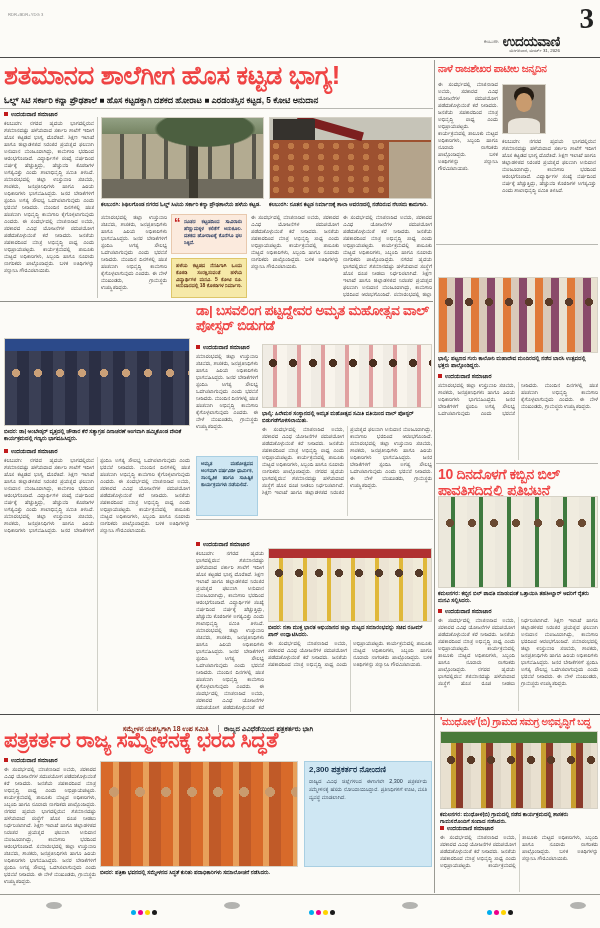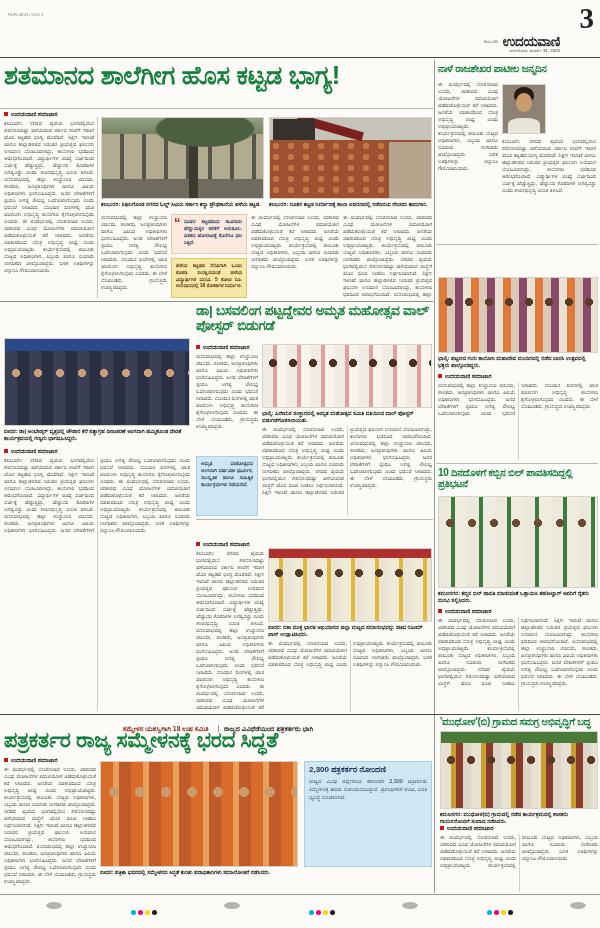--- a/index.html
+++ b/index.html
@@ -1,20 +1,20 @@
 <!DOCTYPE html>
 <html><head>
 <meta charset="utf-8">
 <style>
   *{margin:0;padding:0;box-sizing:border-box}
   html,body{background:#e9e9e9}
   .page{position:relative;width:600px;height:928px;margin:0 auto;background:#fcfbf7;
         font-family:"Liberation Sans","DejaVu Sans",sans-serif;color:#1c1c1c;overflow:hidden}
   .abs{position:absolute}
-  .hl{font-weight:bold;color:#15803d;line-height:1.12;letter-spacing:-0.3px}
+  .hl{font-weight:bold;color:#ef4444;line-height:1.12;letter-spacing:-0.3px}
   .bt{font-size:5.3px;line-height:1.32;text-align:justify;color:#2b2b2b;overflow:hidden}
   .c2{column-count:2;column-gap:6px;column-rule:1px solid #d0d0c8}
   .cap{font-size:5.5px;font-weight:bold;color:#101010;line-height:1.25;overflow:hidden}
   .byl{font-size:5.8px;font-weight:bold;color:#111;white-space:nowrap}
   .sq{display:inline-block;width:4px;height:4px;background:#c11b1b;margin-right:3px}
   .hline{position:absolute;height:1px;background:#b8b8b2}
   .vline{position:absolute;width:1px;background:#c3c3bb}
   .photo{position:absolute;overflow:hidden;border:1px solid #d6d2c6}
   .photo>i{position:absolute;display:block}
   .qbox{background:#fbeadd;border:1px solid #e8c9ae;padding:3px 4px 3px 12px;position:absolute;overflow:hidden}
@@ -36,20 +36,21 @@
   <div class="abs" style="left:8px;top:12px;font-size:4.2px;color:#8a8a8a">RDR+BDR+YDG 3</div>
   <div class="abs" style="left:560px;top:2px;width:34px;text-align:right;font-family:'Liberation Serif',serif;font-size:29px;font-weight:bold;color:#222">3</div>
   <div class="abs" style="left:452px;top:32px;width:108px;text-align:right">
     <span style="font-size:4.5px;color:#444;vertical-align:middle">ಕಲಬುರಗಿ</span>
     <span style="font-size:13.5px;font-weight:bold;color:#1d1d1d;letter-spacing:-0.3px">ಉದಯವಾಣಿ</span>
   </div>
   <div class="abs" style="left:452px;top:48px;width:108px;text-align:right;font-size:4.4px;color:#333">ಮಂಗಳವಾರ, ಮಾರ್ಚ್ 31, 2026</div>
   <div class="hline" style="left:0;top:57px;width:600px;background:#4a4a4a"></div>
 
   <div class="abs hl" style="left:4px;top:61px;width:430px;font-size:25.5px;white-space:nowrap">ಶತಮಾನದ ಶಾಲೆಗೀಗ ಹೊಸ ಕಟ್ಟಡ ಭಾಗ್ಯ!</div>
+  <div class="abs" style="left:4px;top:95px;width:430px;font-size:8.3px;font-weight:bold;color:#1b1b1b;white-space:nowrap;overflow:hidden">ಓಲ್ಡ್ ಸಿಟಿ ಸರ್ಕಾರಿ ಕನ್ಯಾ ಪ್ರೌಢಶಾಲೆ ■ ಹೊಸ ಕಟ್ಟಡಕ್ಕಾಗಿ ದಶಕದ ಹೋರಾಟ ■ ಎರಡಂತಸ್ತಿನ ಕಟ್ಟಡ, 5 ಕೋಟಿ ಅನುದಾನ</div>
   <div class="hline" style="left:0;top:108px;width:433px"></div>
   <div class="abs byl" style="left:4px;top:111px"><span class="sq"></span><span>ಉದಯವಾಣಿ ಸಮಾಚಾರ</span></div>
   <div class="abs bt" style="left:4px;top:120px;width:90px;height:177px">ಕಲಬುರಗಿ: ನಗರದ ಹೃದಯ ಭಾಗದಲ್ಲಿರುವ ಶತಮಾನದಷ್ಟು ಹಳೆಯದಾದ ಸರ್ಕಾರಿ ಶಾಲೆಗೆ ಇದೀಗ ಹೊಸ ಕಟ್ಟಡದ ಭಾಗ್ಯ ದೊರೆತಿದೆ. ಶಿಕ್ಷಣ ಇಲಾಖೆ ಹಾಗೂ ಜಿಲ್ಲಾಡಳಿತದ ನಿರಂತರ ಪ್ರಯತ್ನದ ಫಲವಾಗಿ ಅನುದಾನ ಮಂಜೂರಾಗಿದ್ದು, ಕಾಮಗಾರಿ ಭರದಿಂದ ಆರಂಭಗೊಂಡಿದೆ. ವಿದ್ಯಾರ್ಥಿಗಳ ಸಂಖ್ಯೆ ವರ್ಷದಿಂದ ವರ್ಷಕ್ಕೆ ಹೆಚ್ಚುತ್ತಿದ್ದು, ಹೆಚ್ಚುವರಿ ಕೊಠಡಿಗಳ ಅಗತ್ಯವಿತ್ತು ಎಂದು ಶಾಲಾಭಿವೃದ್ಧಿ ಸಮಿತಿ ತಿಳಿಸಿದೆ. ಸಮಾರಂಭದಲ್ಲಿ ಜಿಲ್ಲಾ ಉಸ್ತುವಾರಿ ಸಚಿವರು, ಶಾಸಕರು, ಜನಪ್ರತಿನಿಧಿಗಳು ಹಾಗೂ ಹಿರಿಯ ಅಧಿಕಾರಿಗಳು ಭಾಗವಹಿಸಿದ್ದರು. ಜನರ ಬೇಡಿಕೆಗಳಿಗೆ ಸ್ಪಂದಿಸಿ ಅಗತ್ಯ ಸೌಲಭ್ಯ ಒದಗಿಸಲಾಗುವುದು ಎಂದು ಭರವಸೆ ನೀಡಿದರು. ಮುಂದಿನ ದಿನಗಳಲ್ಲಿ ಹಂತ ಹಂತವಾಗಿ ಅಭಿವೃದ್ಧಿ ಕಾಮಗಾರಿ ಕೈಗೊಳ್ಳಲಾಗುವುದು ಎಂದರು. ಈ ಸಂದರ್ಭದಲ್ಲಿ ಮಾತನಾಡಿದ ಅವರು, ಸರಕಾರದ ವಿವಿಧ ಯೋಜನೆಗಳ ಸದುಪಯೋಗ ಪಡೆದುಕೊಳ್ಳುವಂತೆ ಕರೆ ನೀಡಿದರು. ಜನತೆಯ ಸಹಕಾರದಿಂದ ಮಾತ್ರ ಅಭಿವೃದ್ಧಿ ಸಾಧ್ಯ ಎಂದು ಅಭಿಪ್ರಾಯಪಟ್ಟರು. ಕಾರ್ಯಕ್ರಮದಲ್ಲಿ ತಾಲೂಕು ಮಟ್ಟದ ಅಧಿಕಾರಿಗಳು, ಸಿಬ್ಬಂದಿ ಹಾಗೂ ನೂರಾರು ನಾಗರಿಕರು ಪಾಲ್ಗೊಂಡಿದ್ದರು. ಬಳಿಕ ಅತಿಥಿಗಳನ್ನು ಸನ್ಮಾನಿಸಿ ಗೌರವಿಸಲಾಯಿತು.</div>
   <div class="vline" style="left:97px;top:117px;height:181px"></div>
 
   <div class="photo" style="left:101px;top:117px;width:163px;height:82px;background:#b9b39a">
     <i style="left:0;top:0;width:100%;height:20%;background:linear-gradient(#93a184,#768463)"></i>
     <i style="left:0;top:20%;width:100%;height:56%;background:repeating-linear-gradient(90deg,#b3ab91 0 18px,#57554a 18px 22px)"></i>
     <i style="left:0;bottom:0;width:100%;height:24%;background:#6f6b5e"></i>
     <i style="left:54%;top:0;width:9px;height:100%;background:#3d3a30"></i>
@@ -88,21 +89,21 @@
   <div class="abs bt" style="left:438px;top:81px;width:60px;height:160px">ಈ ಸಂದರ್ಭದಲ್ಲಿ ಮಾತನಾಡಿದ ಅವರು, ಸರಕಾರದ ವಿವಿಧ ಯೋಜನೆಗಳ ಸದುಪಯೋಗ ಪಡೆದುಕೊಳ್ಳುವಂತೆ ಕರೆ ನೀಡಿದರು. ಜನತೆಯ ಸಹಕಾರದಿಂದ ಮಾತ್ರ ಅಭಿವೃದ್ಧಿ ಸಾಧ್ಯ ಎಂದು ಅಭಿಪ್ರಾಯಪಟ್ಟರು. ಕಾರ್ಯಕ್ರಮದಲ್ಲಿ ತಾಲೂಕು ಮಟ್ಟದ ಅಧಿಕಾರಿಗಳು, ಸಿಬ್ಬಂದಿ ಹಾಗೂ ನೂರಾರು ನಾಗರಿಕರು ಪಾಲ್ಗೊಂಡಿದ್ದರು. ಬಳಿಕ ಅತಿಥಿಗಳನ್ನು ಸನ್ಮಾನಿಸಿ ಗೌರವಿಸಲಾಯಿತು.</div>
   <div class="abs bt" style="left:502px;top:138px;width:94px;height:103px">ಕಲಬುರಗಿ: ನಗರದ ಹೃದಯ ಭಾಗದಲ್ಲಿರುವ ಶತಮಾನದಷ್ಟು ಹಳೆಯದಾದ ಸರ್ಕಾರಿ ಶಾಲೆಗೆ ಇದೀಗ ಹೊಸ ಕಟ್ಟಡದ ಭಾಗ್ಯ ದೊರೆತಿದೆ. ಶಿಕ್ಷಣ ಇಲಾಖೆ ಹಾಗೂ ಜಿಲ್ಲಾಡಳಿತದ ನಿರಂತರ ಪ್ರಯತ್ನದ ಫಲವಾಗಿ ಅನುದಾನ ಮಂಜೂರಾಗಿದ್ದು, ಕಾಮಗಾರಿ ಭರದಿಂದ ಆರಂಭಗೊಂಡಿದೆ. ವಿದ್ಯಾರ್ಥಿಗಳ ಸಂಖ್ಯೆ ವರ್ಷದಿಂದ ವರ್ಷಕ್ಕೆ ಹೆಚ್ಚುತ್ತಿದ್ದು, ಹೆಚ್ಚುವರಿ ಕೊಠಡಿಗಳ ಅಗತ್ಯವಿತ್ತು ಎಂದು ಶಾಲಾಭಿವೃದ್ಧಿ ಸಮಿತಿ ತಿಳಿಸಿದೆ.</div>
   <div class="hline" style="left:436px;top:244px;width:162px"></div>
 
   <div class="photo" style="left:438px;top:277px;width:160px;height:76px;background-color:#c9a279;background-image:radial-gradient(circle 4px at 10px 24px,#5a3a28 98%,rgba(0,0,0,0)),repeating-linear-gradient(90deg,#e07a3a 0 8px,#d9c9b9 8px 16px,#8a4a6a 16px 24px,#e9e1d1 24px 32px);background-size:20px 100%,100% 100%"></div>
   <div class="abs cap" style="left:438px;top:355px;width:160px;height:16px">ಭಾಲ್ಕಿ: ಪಟ್ಟಣದ ಗುರು ಕಾಲೋನಿ ಮಹಾದೇವ ಮಂದಿರದಲ್ಲಿ ನಡೆದ ಬಾರಸಿ ಉತ್ಸವದಲ್ಲಿ ಭಕ್ತರು ಪಾಲ್ಗೊಂಡಿದ್ದರು.</div>
   <div class="abs byl" style="left:438px;top:373px"><span class="sq"></span><span>ಉದಯವಾಣಿ ಸಮಾಚಾರ</span></div>
   <div class="abs bt c2" style="left:438px;top:382px;width:160px;height:78px">ಸಮಾರಂಭದಲ್ಲಿ ಜಿಲ್ಲಾ ಉಸ್ತುವಾರಿ ಸಚಿವರು, ಶಾಸಕರು, ಜನಪ್ರತಿನಿಧಿಗಳು ಹಾಗೂ ಹಿರಿಯ ಅಧಿಕಾರಿಗಳು ಭಾಗವಹಿಸಿದ್ದರು. ಜನರ ಬೇಡಿಕೆಗಳಿಗೆ ಸ್ಪಂದಿಸಿ ಅಗತ್ಯ ಸೌಲಭ್ಯ ಒದಗಿಸಲಾಗುವುದು ಎಂದು ಭರವಸೆ ನೀಡಿದರು. ಮುಂದಿನ ದಿನಗಳಲ್ಲಿ ಹಂತ ಹಂತವಾಗಿ ಅಭಿವೃದ್ಧಿ ಕಾಮಗಾರಿ ಕೈಗೊಳ್ಳಲಾಗುವುದು ಎಂದರು. ಈ ವೇಳೆ ಮುಖಂಡರು, ಗ್ರಾಮಸ್ಥರು ಉಪಸ್ಥಿತರಿದ್ದರು.</div>
   <div class="hline" style="left:436px;top:463px;width:162px"></div>
 
-  <div class="abs hl" style="left:438px;top:467px;width:160px;font-size:10px">10 ದಿನದೊಳಗೆ ಕಬ್ಬಿನ ಬಿಲ್ ಪಾವತಿಸದಿದ್ದಲ್ಲಿ ಪ್ರತಿಭಟನೆ</div>
+  <div class="abs hl" style="left:438px;top:467px;width:160px;font-size:14px">10 ದಿನದೊಳಗೆ ಕಬ್ಬಿನ ಬಿಲ್ ಪಾವತಿಸದಿದ್ದಲ್ಲಿ ಪ್ರತಿಭಟನೆ</div>
   <div class="photo" style="left:438px;top:496px;width:160px;height:92px;background-color:#d8cf8f;background-image:radial-gradient(circle 4px at 11px 26px,#6a4a32 98%,rgba(0,0,0,0)),repeating-linear-gradient(90deg,#ece8dc 0 12px,#3f7a3f 12px 16px,#f0ecdf 16px 28px);background-size:22px 100%,100% 100%"></div>
   <div class="abs cap" style="left:438px;top:590px;width:160px;height:16px">ಕಮಲನಗರ: ಕಬ್ಬಿನ ಬಿಲ್ ಪಾವತಿ ಮಾಡುವಂತೆ ಒತ್ತಾಯಿಸಿ ತಹಶೀಲ್ದಾರ್ ಅವರಿಗೆ ರೈತರು ಮನವಿ ಸಲ್ಲಿಸಿದರು.</div>
   <div class="abs byl" style="left:438px;top:608px"><span class="sq"></span><span>ಉದಯವಾಣಿ ಸಮಾಚಾರ</span></div>
   <div class="abs bt c2" style="left:438px;top:617px;width:160px;height:94px">ಈ ಸಂದರ್ಭದಲ್ಲಿ ಮಾತನಾಡಿದ ಅವರು, ಸರಕಾರದ ವಿವಿಧ ಯೋಜನೆಗಳ ಸದುಪಯೋಗ ಪಡೆದುಕೊಳ್ಳುವಂತೆ ಕರೆ ನೀಡಿದರು. ಜನತೆಯ ಸಹಕಾರದಿಂದ ಮಾತ್ರ ಅಭಿವೃದ್ಧಿ ಸಾಧ್ಯ ಎಂದು ಅಭಿಪ್ರಾಯಪಟ್ಟರು. ಕಾರ್ಯಕ್ರಮದಲ್ಲಿ ತಾಲೂಕು ಮಟ್ಟದ ಅಧಿಕಾರಿಗಳು, ಸಿಬ್ಬಂದಿ ಹಾಗೂ ನೂರಾರು ನಾಗರಿಕರು ಪಾಲ್ಗೊಂಡಿದ್ದರು. ನಗರದ ಹೃದಯ ಭಾಗದಲ್ಲಿರುವ ಶತಮಾನದಷ್ಟು ಹಳೆಯದಾದ ಸಂಸ್ಥೆಗೆ ಹೊಸ ರೂಪ ನೀಡಲು ನಿರ್ಧರಿಸಲಾಗಿದೆ. ಶಿಕ್ಷಣ ಇಲಾಖೆ ಹಾಗೂ ಜಿಲ್ಲಾಡಳಿತದ ನಿರಂತರ ಪ್ರಯತ್ನದ ಫಲವಾಗಿ ಅನುದಾನ ಮಂಜೂರಾಗಿದ್ದು, ಕಾಮಗಾರಿ ಭರದಿಂದ ಆರಂಭಗೊಂಡಿದೆ. ಸಮಾರಂಭದಲ್ಲಿ ಜಿಲ್ಲಾ ಉಸ್ತುವಾರಿ ಸಚಿವರು, ಶಾಸಕರು, ಜನಪ್ರತಿನಿಧಿಗಳು ಹಾಗೂ ಹಿರಿಯ ಅಧಿಕಾರಿಗಳು ಭಾಗವಹಿಸಿದ್ದರು. ಜನರ ಬೇಡಿಕೆಗಳಿಗೆ ಸ್ಪಂದಿಸಿ ಅಗತ್ಯ ಸೌಲಭ್ಯ ಒದಗಿಸಲಾಗುವುದು ಎಂದು ಭರವಸೆ ನೀಡಿದರು. ಈ ವೇಳೆ ಮುಖಂಡರು, ಗ್ರಾಮಸ್ಥರು ಉಪಸ್ಥಿತರಿದ್ದರು.</div>
 
   <div class="photo" style="left:4px;top:338px;width:186px;height:88px;background-color:#232638;background-image:linear-gradient(#2c4a8a 0 14%,rgba(0,0,0,0) 14%),radial-gradient(circle 4px at 11px 34px,#caa078 98%,rgba(0,0,0,0)),repeating-linear-gradient(90deg,#3a3f55 0 12px,#2b2f44 12px 24px);background-size:100% 100%,22px 100%,100% 100%"></div>
   <div class="abs cap" style="left:4px;top:428px;width:186px;height:18px">ಬೀದರ: ಡಾ| ಅಂಬೇಡ್ಕರ್ ವೃತ್ತದಲ್ಲಿ ಚೌಡಾರ ಕೆರೆ ಸತ್ಯಾಗ್ರಹ ದಿನಾಚರಣೆ ಅಂಗವಾಗಿ ಹಮ್ಮಿಕೊಂಡ ವೇದಿಕೆ ಕಾರ್ಯಕ್ರಮದಲ್ಲಿ ಗಣ್ಯರು ಭಾಗವಹಿಸಿದ್ದರು.</div>
   <div class="abs byl" style="left:4px;top:448px"><span class="sq"></span><span>ಉದಯವಾಣಿ ಸಮಾಚಾರ</span></div>
   <div class="abs bt c2" style="left:4px;top:457px;width:186px;height:254px">ಕಲಬುರಗಿ: ನಗರದ ಹೃದಯ ಭಾಗದಲ್ಲಿರುವ ಶತಮಾನದಷ್ಟು ಹಳೆಯದಾದ ಸರ್ಕಾರಿ ಶಾಲೆಗೆ ಇದೀಗ ಹೊಸ ಕಟ್ಟಡದ ಭಾಗ್ಯ ದೊರೆತಿದೆ. ಶಿಕ್ಷಣ ಇಲಾಖೆ ಹಾಗೂ ಜಿಲ್ಲಾಡಳಿತದ ನಿರಂತರ ಪ್ರಯತ್ನದ ಫಲವಾಗಿ ಅನುದಾನ ಮಂಜೂರಾಗಿದ್ದು, ಕಾಮಗಾರಿ ಭರದಿಂದ ಆರಂಭಗೊಂಡಿದೆ. ವಿದ್ಯಾರ್ಥಿಗಳ ಸಂಖ್ಯೆ ವರ್ಷದಿಂದ ವರ್ಷಕ್ಕೆ ಹೆಚ್ಚುತ್ತಿದ್ದು, ಹೆಚ್ಚುವರಿ ಕೊಠಡಿಗಳ ಅಗತ್ಯವಿತ್ತು ಎಂದು ಶಾಲಾಭಿವೃದ್ಧಿ ಸಮಿತಿ ತಿಳಿಸಿದೆ. ಸಮಾರಂಭದಲ್ಲಿ ಜಿಲ್ಲಾ ಉಸ್ತುವಾರಿ ಸಚಿವರು, ಶಾಸಕರು, ಜನಪ್ರತಿನಿಧಿಗಳು ಹಾಗೂ ಹಿರಿಯ ಅಧಿಕಾರಿಗಳು ಭಾಗವಹಿಸಿದ್ದರು. ಜನರ ಬೇಡಿಕೆಗಳಿಗೆ ಸ್ಪಂದಿಸಿ ಅಗತ್ಯ ಸೌಲಭ್ಯ ಒದಗಿಸಲಾಗುವುದು ಎಂದು ಭರವಸೆ ನೀಡಿದರು. ಮುಂದಿನ ದಿನಗಳಲ್ಲಿ ಹಂತ ಹಂತವಾಗಿ ಅಭಿವೃದ್ಧಿ ಕಾಮಗಾರಿ ಕೈಗೊಳ್ಳಲಾಗುವುದು ಎಂದರು. ಈ ಸಂದರ್ಭದಲ್ಲಿ ಮಾತನಾಡಿದ ಅವರು, ಸರಕಾರದ ವಿವಿಧ ಯೋಜನೆಗಳ ಸದುಪಯೋಗ ಪಡೆದುಕೊಳ್ಳುವಂತೆ ಕರೆ ನೀಡಿದರು. ಜನತೆಯ ಸಹಕಾರದಿಂದ ಮಾತ್ರ ಅಭಿವೃದ್ಧಿ ಸಾಧ್ಯ ಎಂದು ಅಭಿಪ್ರಾಯಪಟ್ಟರು. ಕಾರ್ಯಕ್ರಮದಲ್ಲಿ ತಾಲೂಕು ಮಟ್ಟದ ಅಧಿಕಾರಿಗಳು, ಸಿಬ್ಬಂದಿ ಹಾಗೂ ನೂರಾರು ನಾಗರಿಕರು ಪಾಲ್ಗೊಂಡಿದ್ದರು. ಬಳಿಕ ಅತಿಥಿಗಳನ್ನು ಸನ್ಮಾನಿಸಿ ಗೌರವಿಸಲಾಯಿತು.</div>
 

